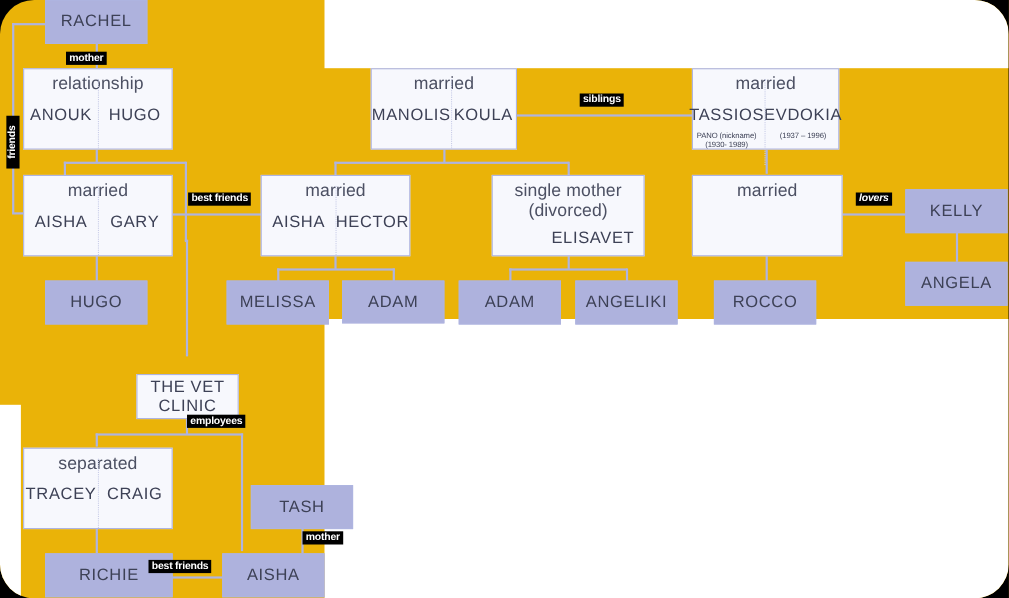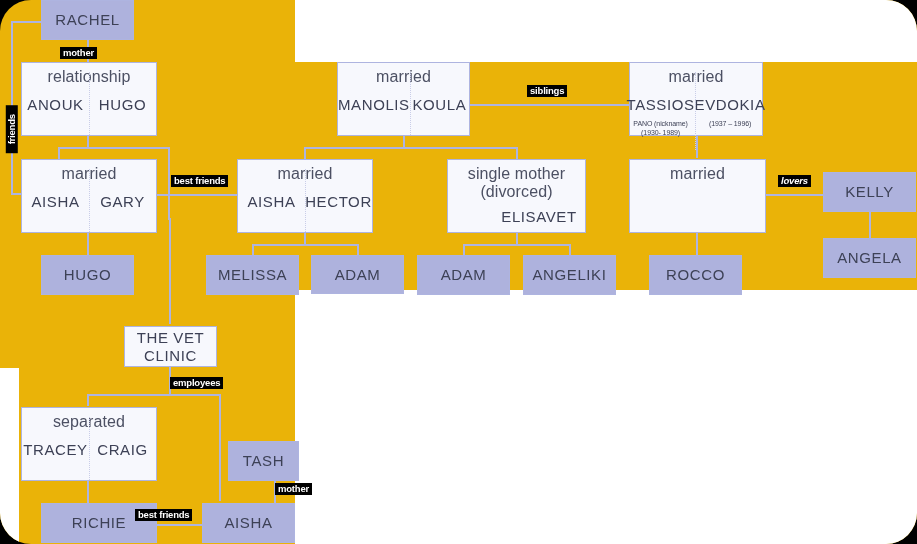--- a/index.html
+++ b/index.html
@@ -287,42 +287,42 @@
   </div>
 
   <div class="node filled simple" style="left:823px;top:172px;width:93px;height:40px;">
     <span class="pname">KELLY</span>
   </div>
 
   <div class="node filled simple" style="left:823px;top:238px;width:93px;height:40px;">
     <span class="pname">ANGELA</span>
   </div>
 
-  <div class="node open simple" style="left:124px;top:326px;width:93px;height:41px;">
+  <div class="node open simple" style="left:124px;top:340px;width:93px;height:41px;">
     <span class="pname">THE VET
 CLINIC</span>
   </div>
 
   <div class="node open" style="left:21px;top:407px;width:136px;height:74px;">
     <div class="caption">separated</div>
     <div class="names">
       <div class="half">
         <span class="pname">TRACEY</span>
       </div>
       <div class="half">
         <span class="pname">CRAIG</span>
       </div>
     </div>
   </div>
 
   <div class="node filled simple" style="left:41px;top:503px;width:116px;height:40px;">
     <span class="pname">RICHIE</span>
   </div>
 
-  <div class="node filled simple" style="left:228px;top:441px;width:71px;height:40px;">
+  <div class="node filled simple" style="left:228px;top:441px;width:93px;height:40px;">
     <span class="pname">TASH</span>
   </div>
 
   <div class="node filled simple" style="left:202px;top:503px;width:93px;height:40px;">
     <span class="pname">AISHA</span>
   </div>
 
   <div class="elabel" style="left:60px;top:47px;">mother</div>
 
   <div class="elabel vert" style="left:-12px;top:123px;width:42px;text-align:center;">friends</div>

